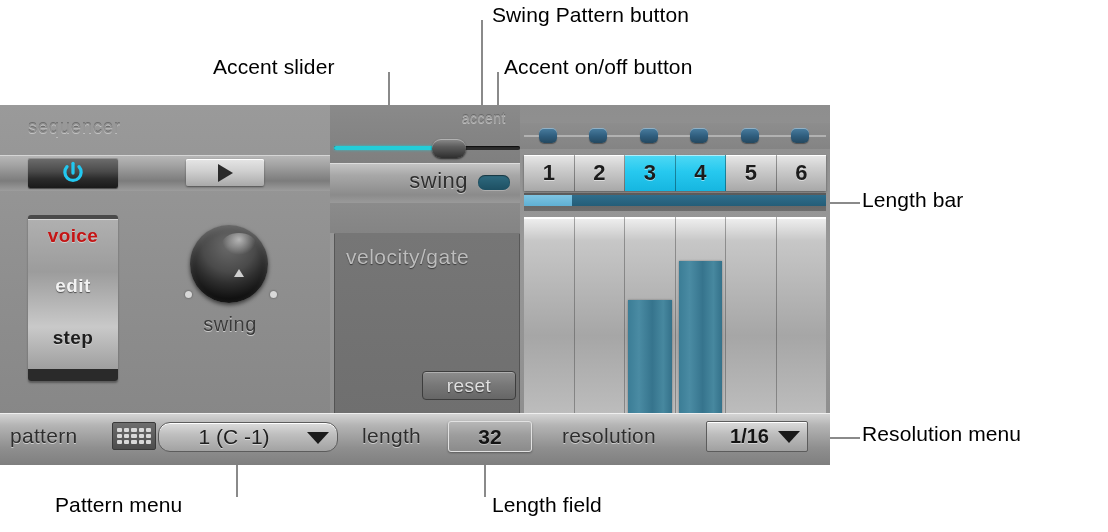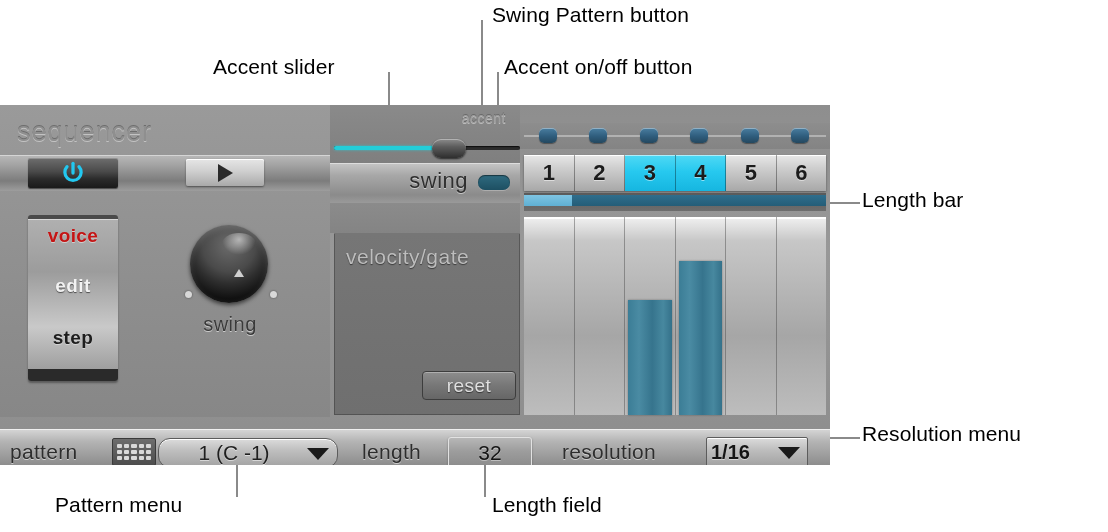--- a/index.html
+++ b/index.html
@@ -14,21 +14,21 @@
   
   #plugin{position:absolute;left:0;top:105px;width:830px;height:360px;overflow:hidden;
           background:linear-gradient(180deg,#8e8e8e 0%,#989898 40%,#8d8d8d 100%);}
   .brushed{background-image:repeating-linear-gradient(180deg,
             rgba(255,255,255,.07) 0px,rgba(255,255,255,.07) 1px,
             rgba(0,0,0,.045) 1px,rgba(0,0,0,.045) 2px);}
 
   
   #leftcol{position:absolute;left:0;top:0;width:330px;height:312px;
            background:linear-gradient(180deg,#9a9a9a 0%,#8f8f8f 55%,#878787 100%);}
-  #seq-title{position:absolute;left:17px;top:12px;font-size:27px;letter-spacing:1px;
+  #seq-title{position:absolute;left:28px;top:12px;font-size:18px;letter-spacing:1px;
              color:#8f8f8f;text-shadow:0 1px 0 #c3c3c3,0 -1px 0 #6d6d6d;font-weight:500;}
 
   
   #transport{position:absolute;left:0;top:50px;width:330px;height:36px;
              background:linear-gradient(180deg,#b9b9b9 0%,#a3a3a3 28%,#7c7c7c 72%,#9d9d9d 100%);
              box-shadow:inset 0 1px 0 #d5d5d5;}
   #power-btn{position:absolute;left:28px;top:3px;width:90px;height:30px;border-radius:2px;
              background:linear-gradient(180deg,#6e6e6e 0%,#4a4a4a 45%,#2b2b2b 70%,#1a1a1a 100%);
              box-shadow:inset 0 1px 0 rgba(255,255,255,.25),0 1px 1px rgba(0,0,0,.5);
              display:flex;align-items:center;justify-content:center;}
@@ -133,21 +133,21 @@
   #grid{position:absolute;left:4px;top:112px;width:302px;height:198px;display:flex;
      background:linear-gradient(180deg,#f1f1f1 0%,#c7c7c7 12%,#a6a6a6 60%,#bdbdbd 100%);
      box-shadow:inset 0 2px 0 #fff;}
   .gcol{flex:1;position:relative;border-right:1px solid rgba(70,70,70,.45);}
   .gcol:last-child{border-right:none;}
   .vbar{position:absolute;left:3px;right:3px;bottom:0;
      background:linear-gradient(90deg,#3b7d96 0%,#4a8ba3 25%,#36748d 55%,#47889f 80%,#34718a 100%);
      box-shadow:0 0 2px rgba(0,0,0,.35);}
 
   
-  #bottombar{position:absolute;left:0;top:324px;width:830px;height:56px;
+  #bottombar{position:absolute;left:0;top:308px;width:830px;height:56px;
      background:linear-gradient(180deg,#d7d7d7 0%,#b4b4b4 22%,#8f8f8f 62%,#7b7b7b 100%);
      box-shadow:inset 0 1px 0 #efefef;}
   .bb-lbl{position:absolute;font-size:21px;color:#2d2d2d;text-shadow:0 1px 0 rgba(255,255,255,.55);
      letter-spacing:.3px;}
   #pattern-lbl{left:10px;top:11px;}
   #pattern-icon{position:absolute;left:112px;top:9px;width:44px;height:28px;border-radius:2px;
      background:linear-gradient(180deg,#6d6d6d,#4d4d4d);border:1px solid #3a3a3a;
      display:grid;grid-template-columns:repeat(5,1fr);grid-template-rows:repeat(3,1fr);
      padding:5px 4px;gap:2px;box-sizing:border-box;}
   .pdot{background:#d9d9d9;border-radius:1px;}
@@ -157,27 +157,27 @@
   #pattern-value{position:absolute;left:0;top:2px;width:150px;text-align:center;font-size:21px;
      color:#1f1f1f;text-shadow:0 1px 0 rgba(255,255,255,.5);}
   #pattern-arrow{position:absolute;right:8px;top:9px;width:0;height:0;
      border-left:11px solid transparent;border-right:11px solid transparent;border-top:12px solid #1a1a1a;}
 
   #length-lbl{left:362px;top:11px;}
   #length-field{position:absolute;left:448px;top:8px;width:82px;height:29px;border-radius:3px;
      background:linear-gradient(180deg,#b7b7b7 0%,#9d9d9d 45%,#8b8b8b 100%);
      border:1px solid #e2e2e2;box-shadow:0 1px 2px rgba(0,0,0,.35);
      display:flex;align-items:center;justify-content:center;}
-  #length-value{font-size:21px;font-weight:normal;color:#141414;text-shadow:0 1px 0 rgba(255,255,255,.4);}
+  #length-value{font-size:21px;font-weight:bold;color:#141414;text-shadow:0 1px 0 rgba(255,255,255,.4);}
 
   #resolution-lbl{left:562px;top:11px;}
   #resolution-menu{position:absolute;left:706px;top:8px;width:100px;height:29px;border-radius:2px;
      background:linear-gradient(180deg,#dcdcdc 0%,#bdbdbd 42%,#a0a0a0 100%);
      border:1px solid #5c5c5c;box-shadow:inset 0 1px 0 #fff;}
-  #resolution-value{position:absolute;left:4px;top:3px;width:58px;text-align:left;font-size:20px;
+  #resolution-value{position:absolute;left:4px;top:3px;width:58px;text-align:right;font-size:20px;
      font-weight:bold;color:#141414;text-shadow:0 1px 0 rgba(255,255,255,.45);}
   #resolution-arrow{position:absolute;right:7px;top:9px;width:0;height:0;
      border-left:11px solid transparent;border-right:11px solid transparent;border-top:12px solid #1a1a1a;}
 </style>
 </head>
 <body>
 
 <div class="anno" style="left:213px;top:55px;">Accent slider</div>
 <div class="leader-v" style="left:388px;top:72px;height:60px;"></div>
 

